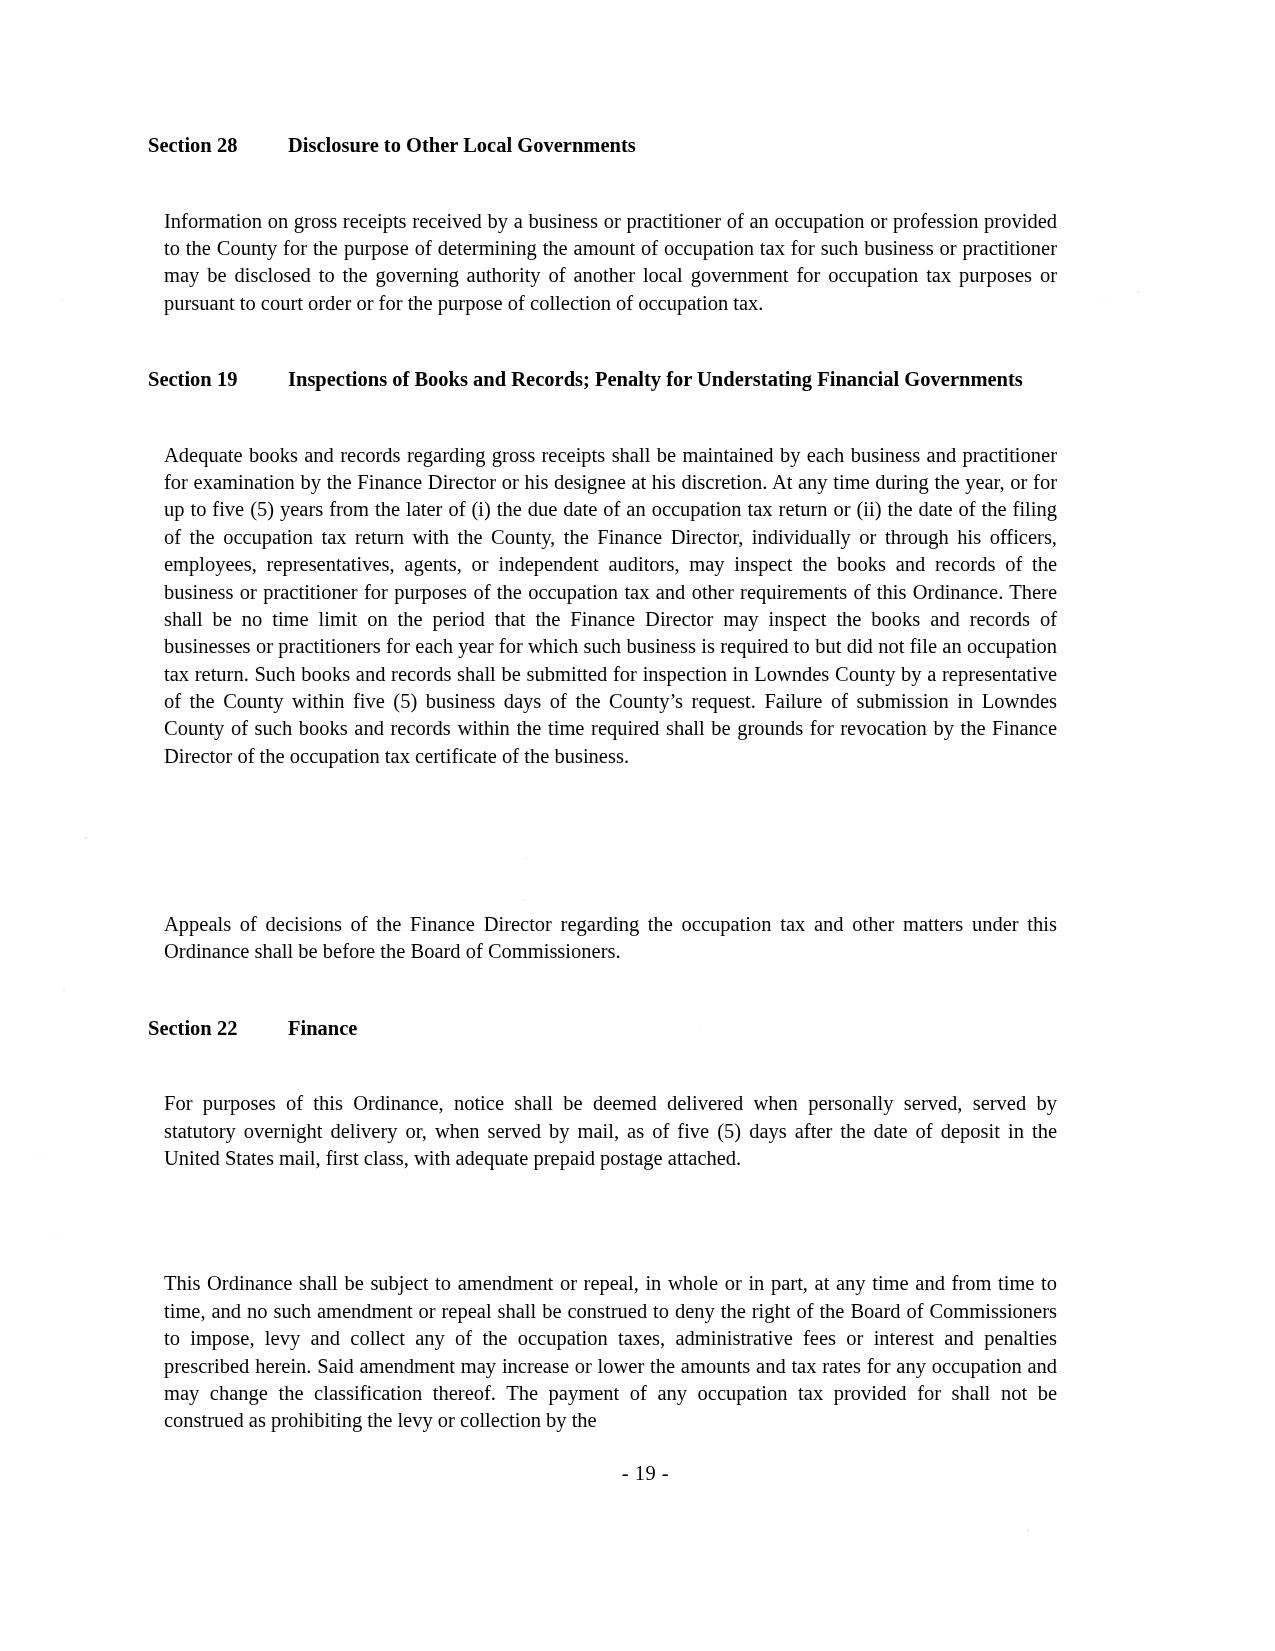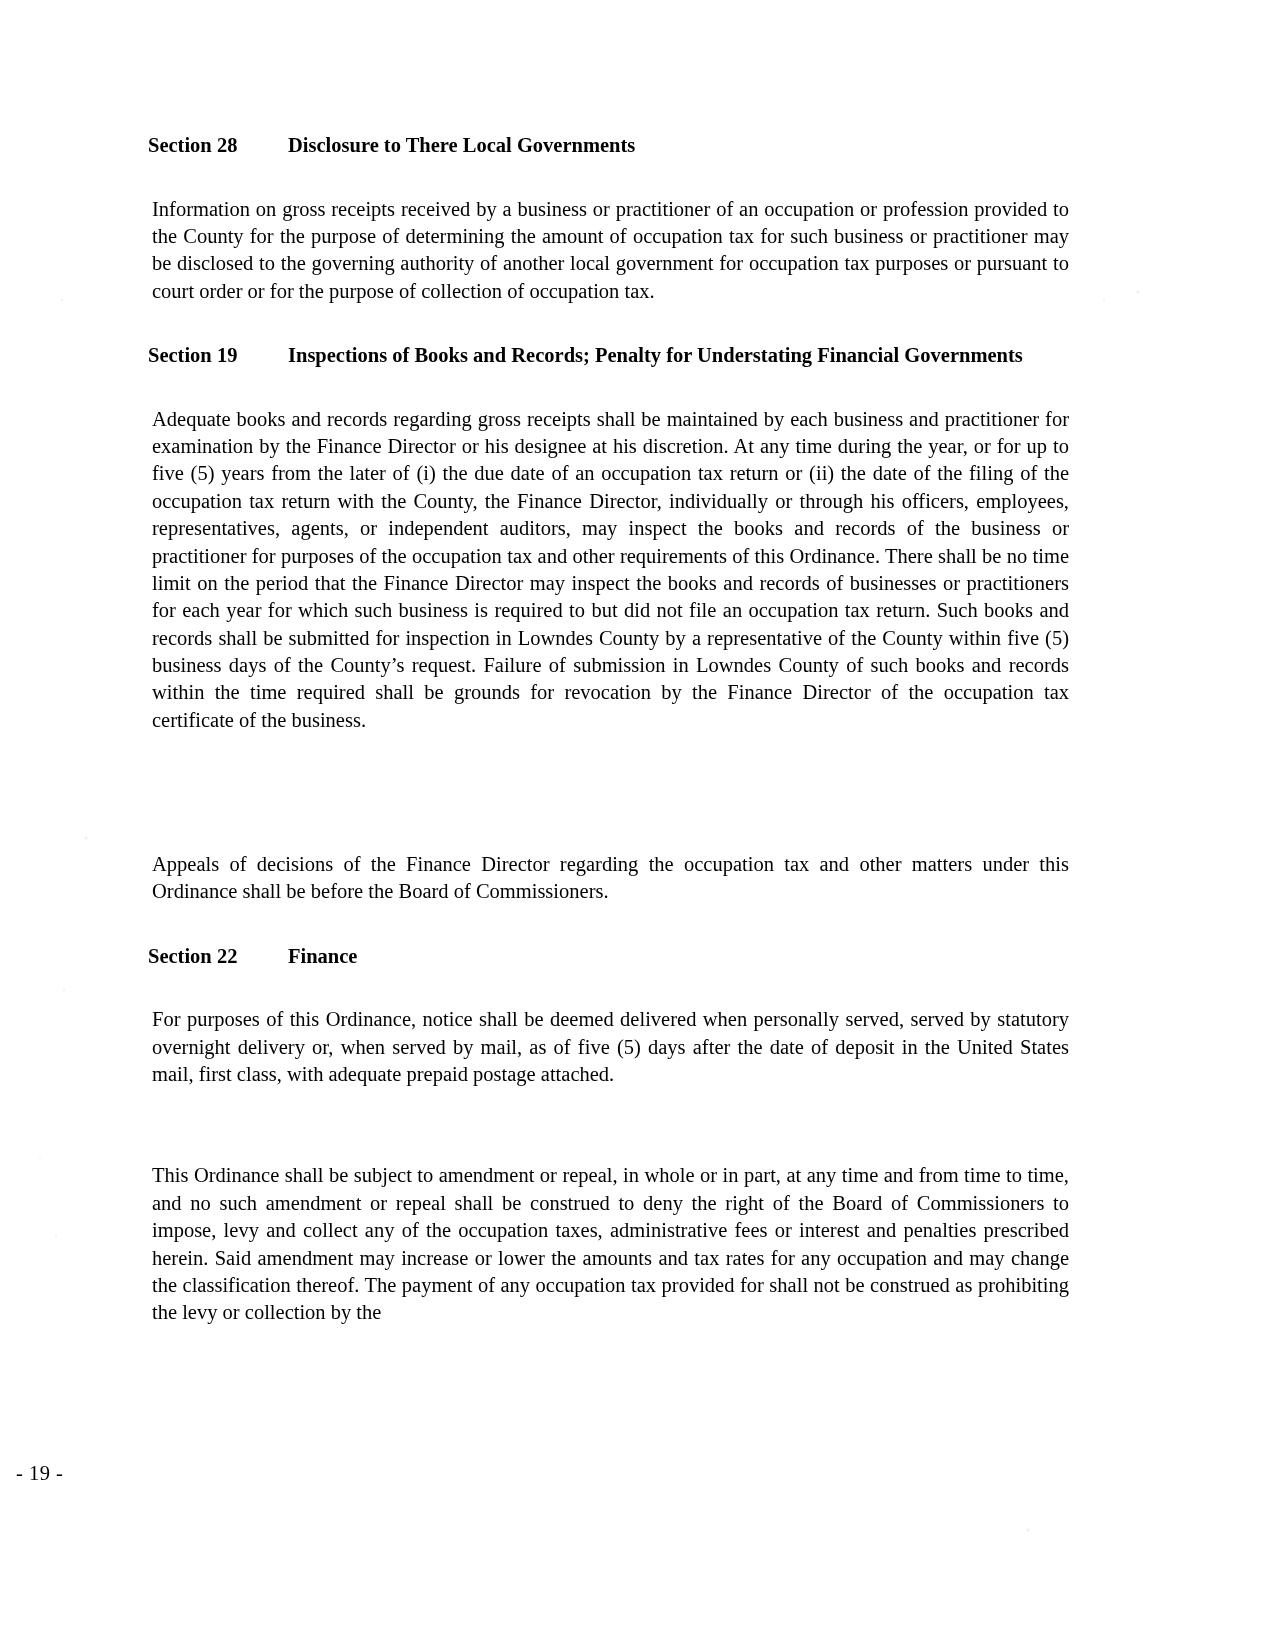--- a/index.html
+++ b/index.html
@@ -53,49 +53,49 @@
     white-space: nowrap;
   }
   .section-heading .sec-title {
     flex: 1 1 auto;
   }
   .sec-title.justify {
     text-align: justify;
     text-align-last: left;
   }
   p.body-text {
-    margin: 4px;
+    margin: 16px;
     font-size: 20.5px;
     line-height: 1.335;
     text-align: justify;
     text-align-last: left;
   }
   .gap-md { height: 33px; }
   .gap-xl { height: 76px; }
   .page-number {
     position: absolute;
     left: 16px;
     right: 0;
     top: 1462px;
-    text-align: left;
+    text-align: center;
     font-size: 20.5px;
     letter-spacing: 0.5px;
   }
 </style>
 </head>
 <body>
 
 <div class="page">
   <div class="page-grain"></div>
 
   <div class="content">
 
     <div class="section-heading">
       <span class="sec-label">Section 28</span>
-      <span class="sec-title">Disclosure to There Local Governments</span>
+      <span class="sec-title">Disclosure to Other Local Governments</span>
     </div>
     <div class="gap-md"></div>
     <p class="body-text">Information on gross receipts received by a business or practitioner of an occupation or profession provided to the County for the purpose of determining the amount of occupation tax for such business or practitioner may be disclosed to the governing authority of another local government for occupation tax purposes or pursuant to court order or for the purpose of collection of occupation tax.</p>
 
     <div class="gap-md"></div>
 
     <div class="section-heading">
       <span class="sec-label">Section 19</span>
       <span class="sec-title justify">Inspections of Books and Records; Penalty for Understating Financial Governments</span>
     </div>

